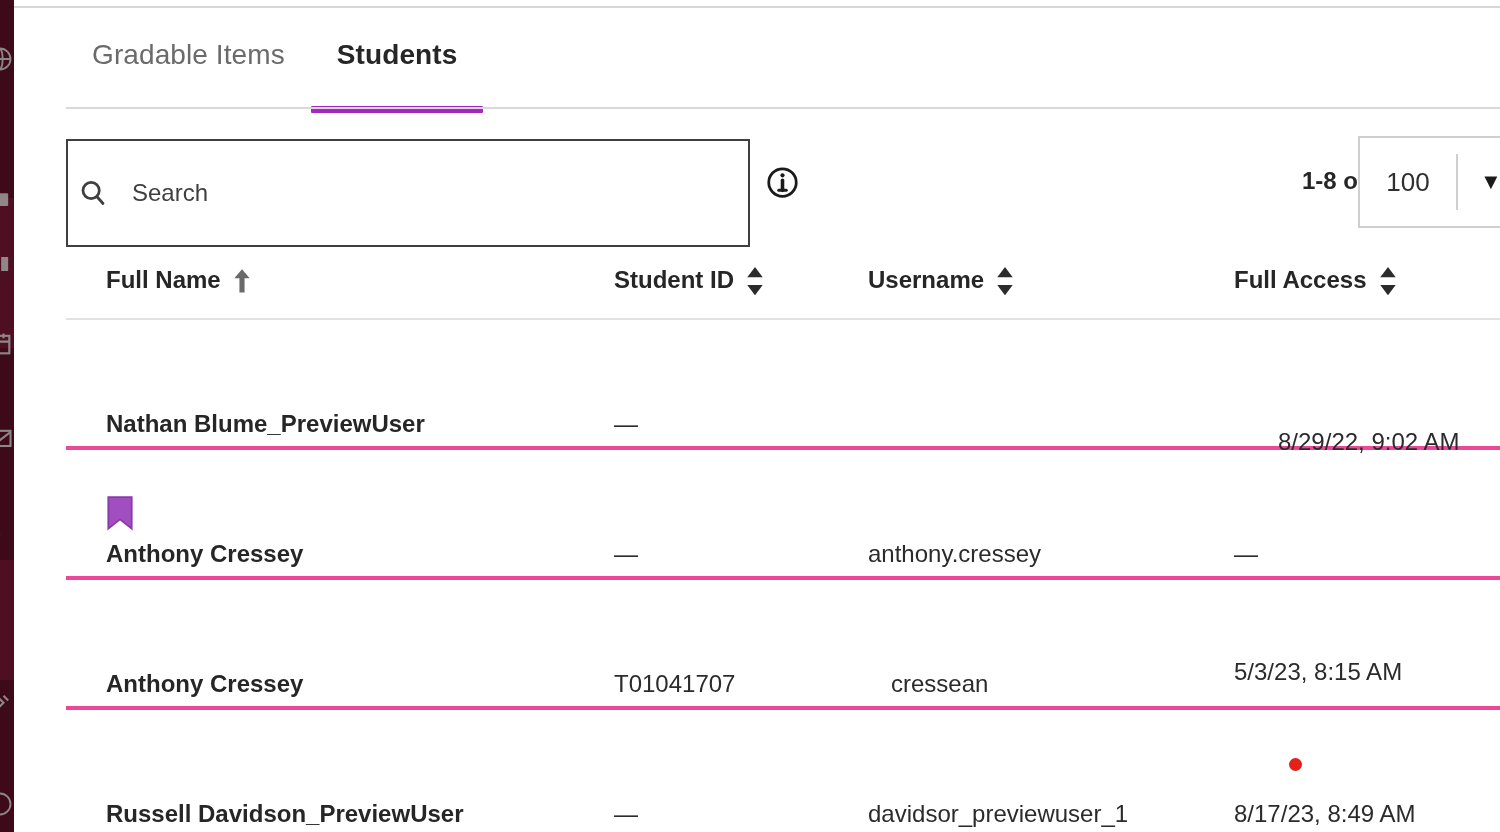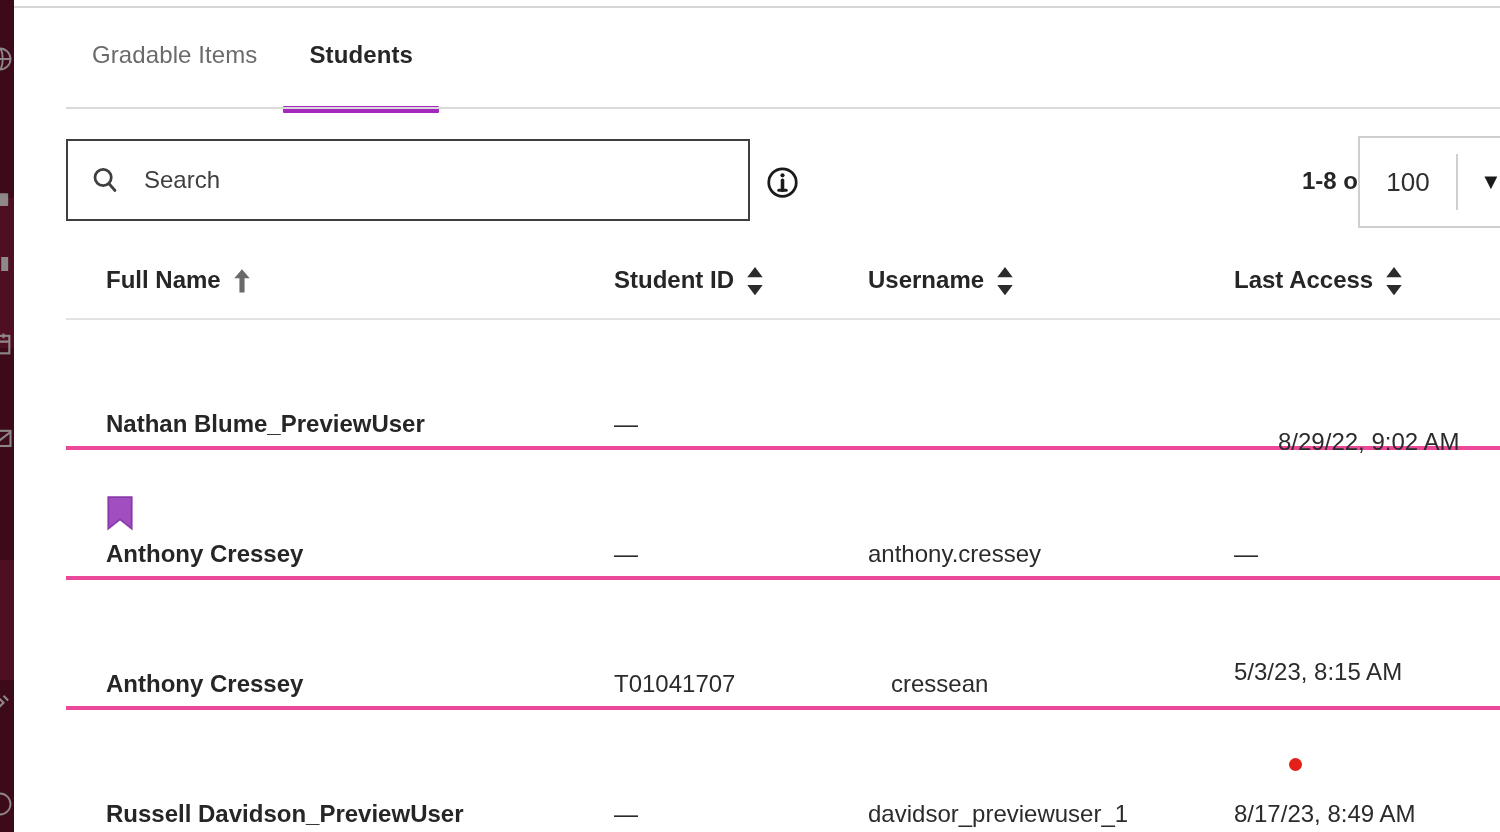--- a/index.html
+++ b/index.html
@@ -66,21 +66,21 @@
   .tabs {
     position: absolute;
     left: 52px; top: 22px;
     height: 78px;
     display: flex;
     align-items: flex-start;
   }
   .tab {
     position: relative;
     padding: 10px 26px 0 26px;
-    font-size: 24px;
+    font-size: 28px;
     line-height: 30px;
     color: #6b6b6b;
     cursor: pointer;
     user-select: none;
     white-space: nowrap;
     letter-spacing: .1px;
   }
   .tab.active {
     color: #262626;
     font-weight: bold;
@@ -105,26 +105,26 @@
   .toolbar {
     position: absolute;
     left: 52px; top: 128px;
     width: 1434px;
     height: 92px;
   }
   .search-box {
     position: absolute;
     left: 0; top: 3px;
     width: 684px;
-    height: 82px;
+    height: 108px;
     border: 2px solid #3f3f3f;
     background: #fff;
     display: flex;
     align-items: center;
-    padding: 0 14px;
+    padding: 0 2px;
     cursor: text;
   }
   .search-icon { width: 30px; height: 30px; color: #3f3f3f; flex: none; margin-left: 8px;}
   .search-icon svg { display: block; }
   .search-input {
     border: 0;
     outline: 0;
     background: transparent;
     font-family: "Liberation Sans", sans-serif;
     font-size: 24px;
@@ -379,21 +379,21 @@
           <span>Username</span>
           <span class="sort-both">
             <svg viewBox="0 0 14 22" fill="currentColor">
                 <path d="M7 0l6 8H1z"></path>
                 <path d="M7 22l-6-8h12z"></path>
               </svg>
           </span>
         </div>
 
         <div class="th col-access">
-          <span>Last Access</span>
+          <span>Full Access</span>
           <span class="sort-both">
             <svg viewBox="0 0 14 22" fill="currentColor">
                 <path d="M7 0l6 8H1z"></path>
                 <path d="M7 22l-6-8h12z"></path>
               </svg>
           </span>
         </div>
       </div>
 
       <div class="row">

